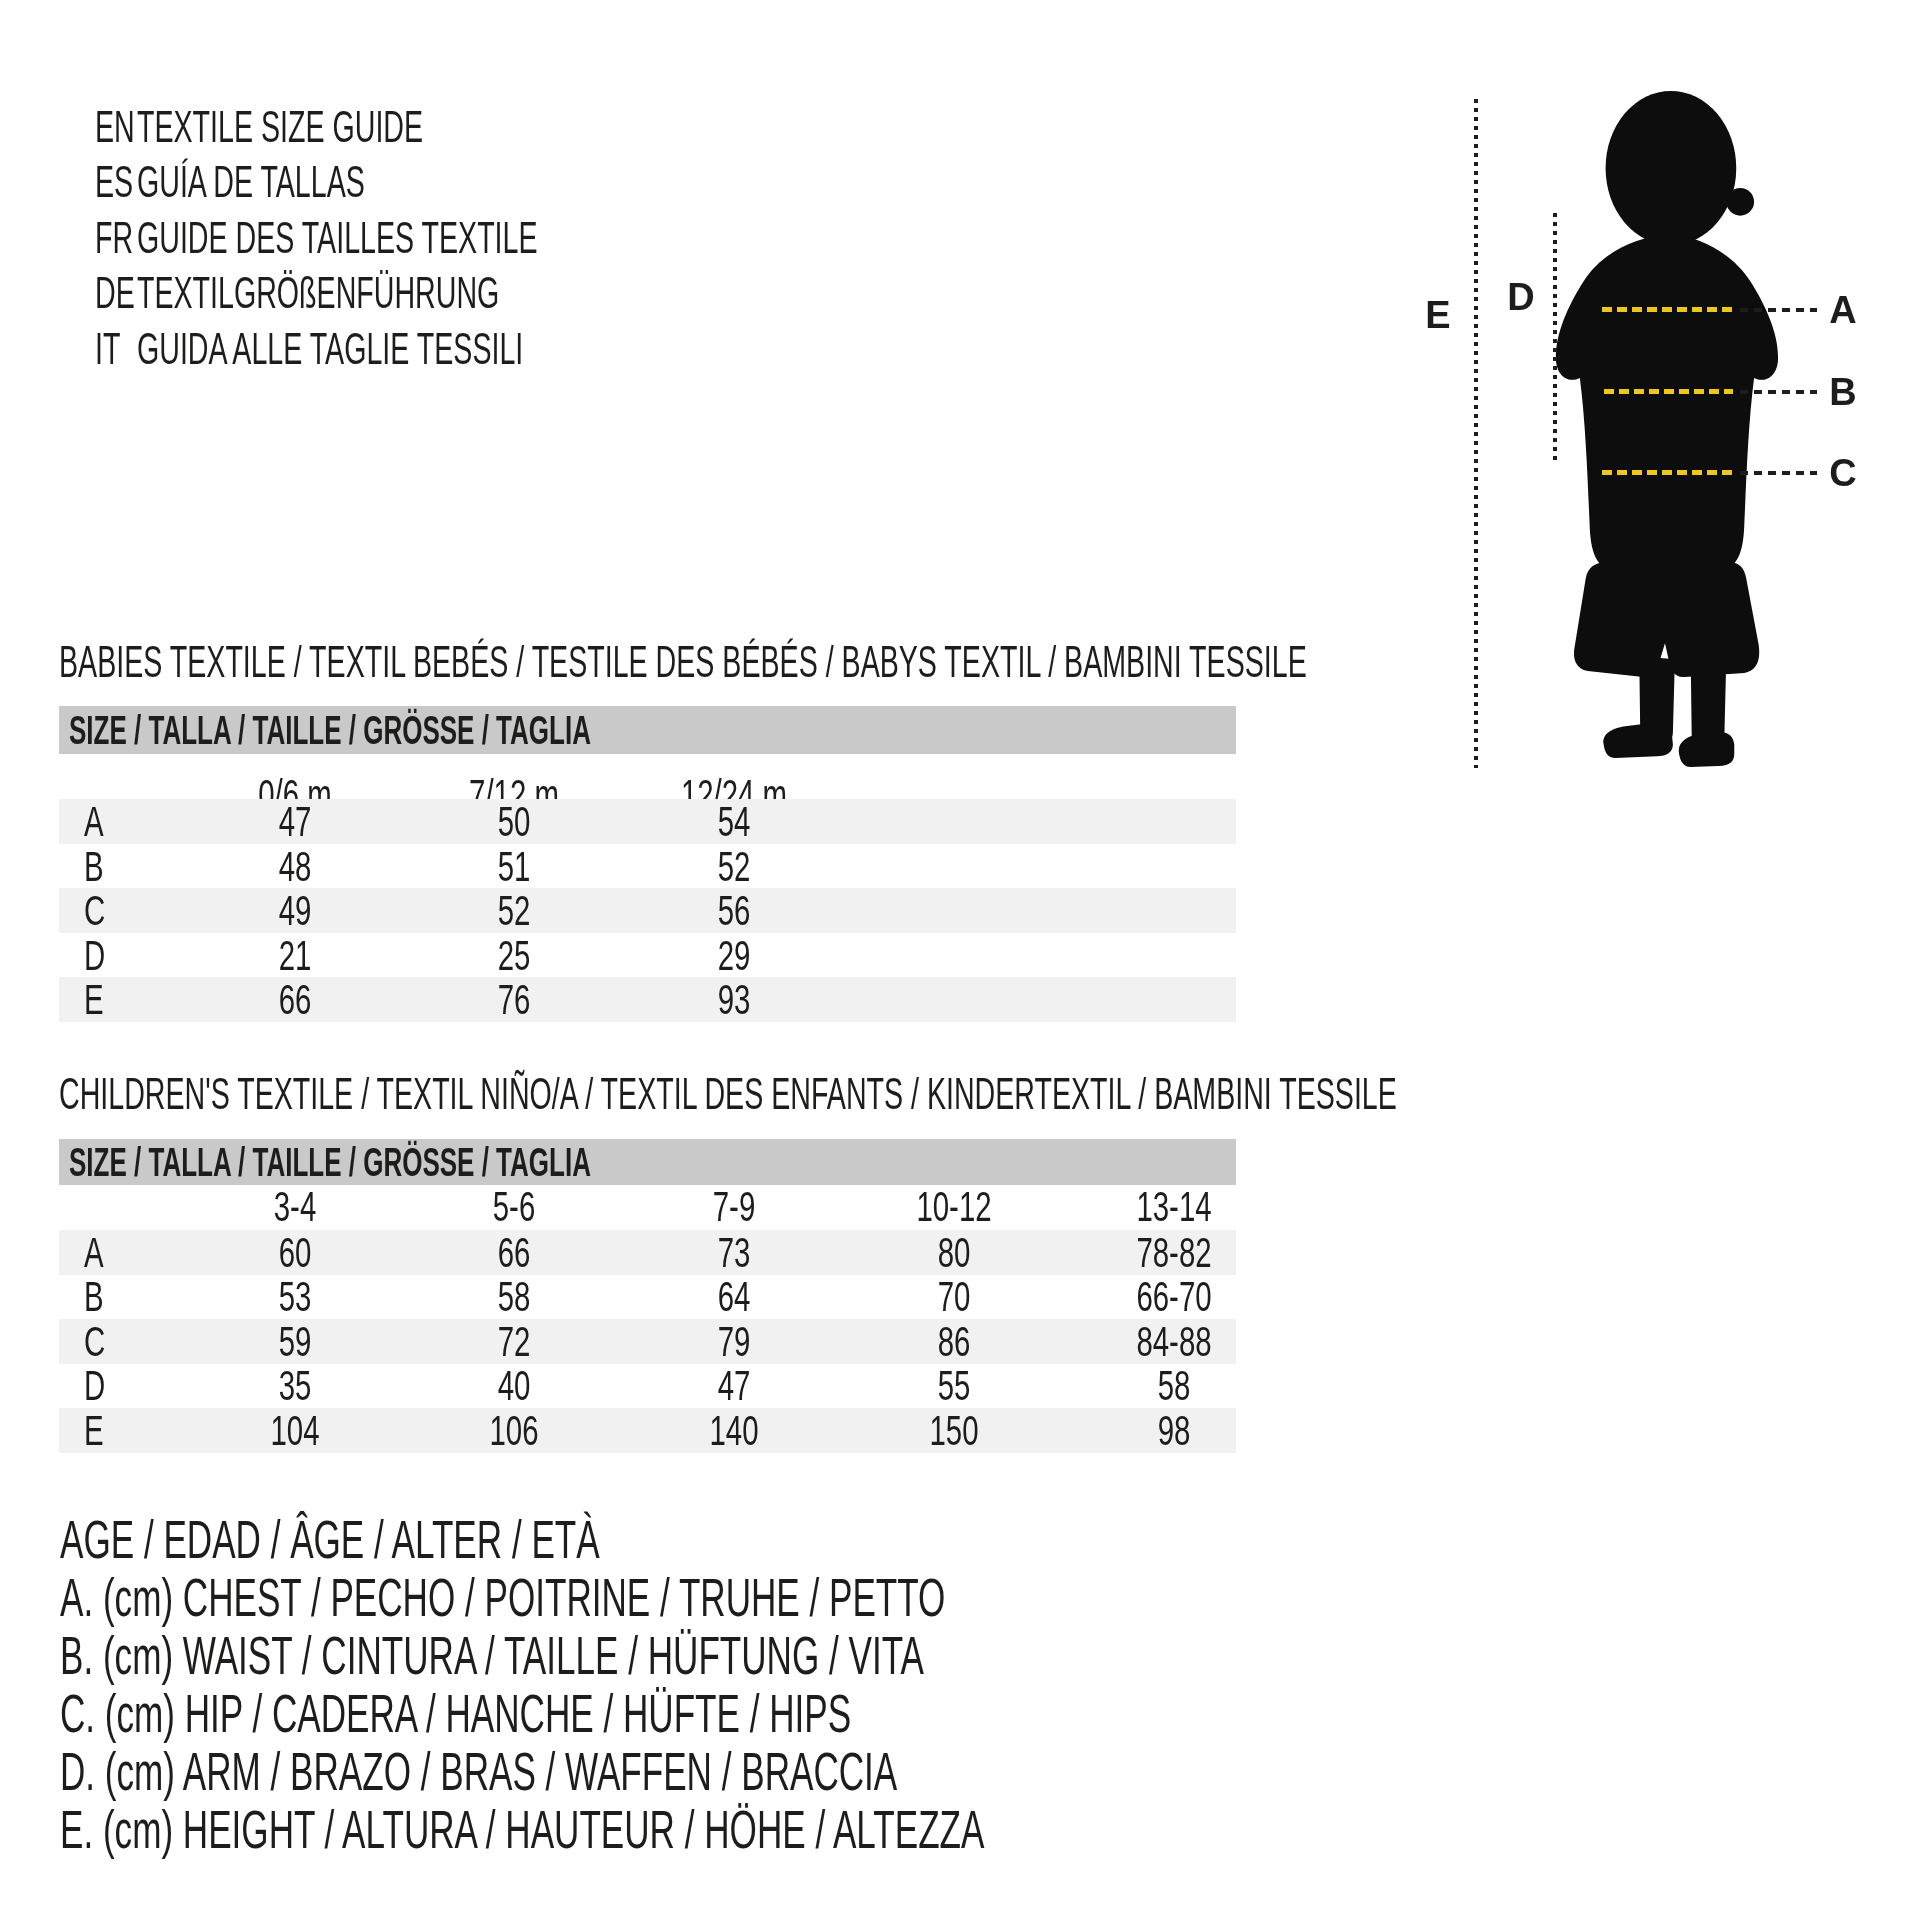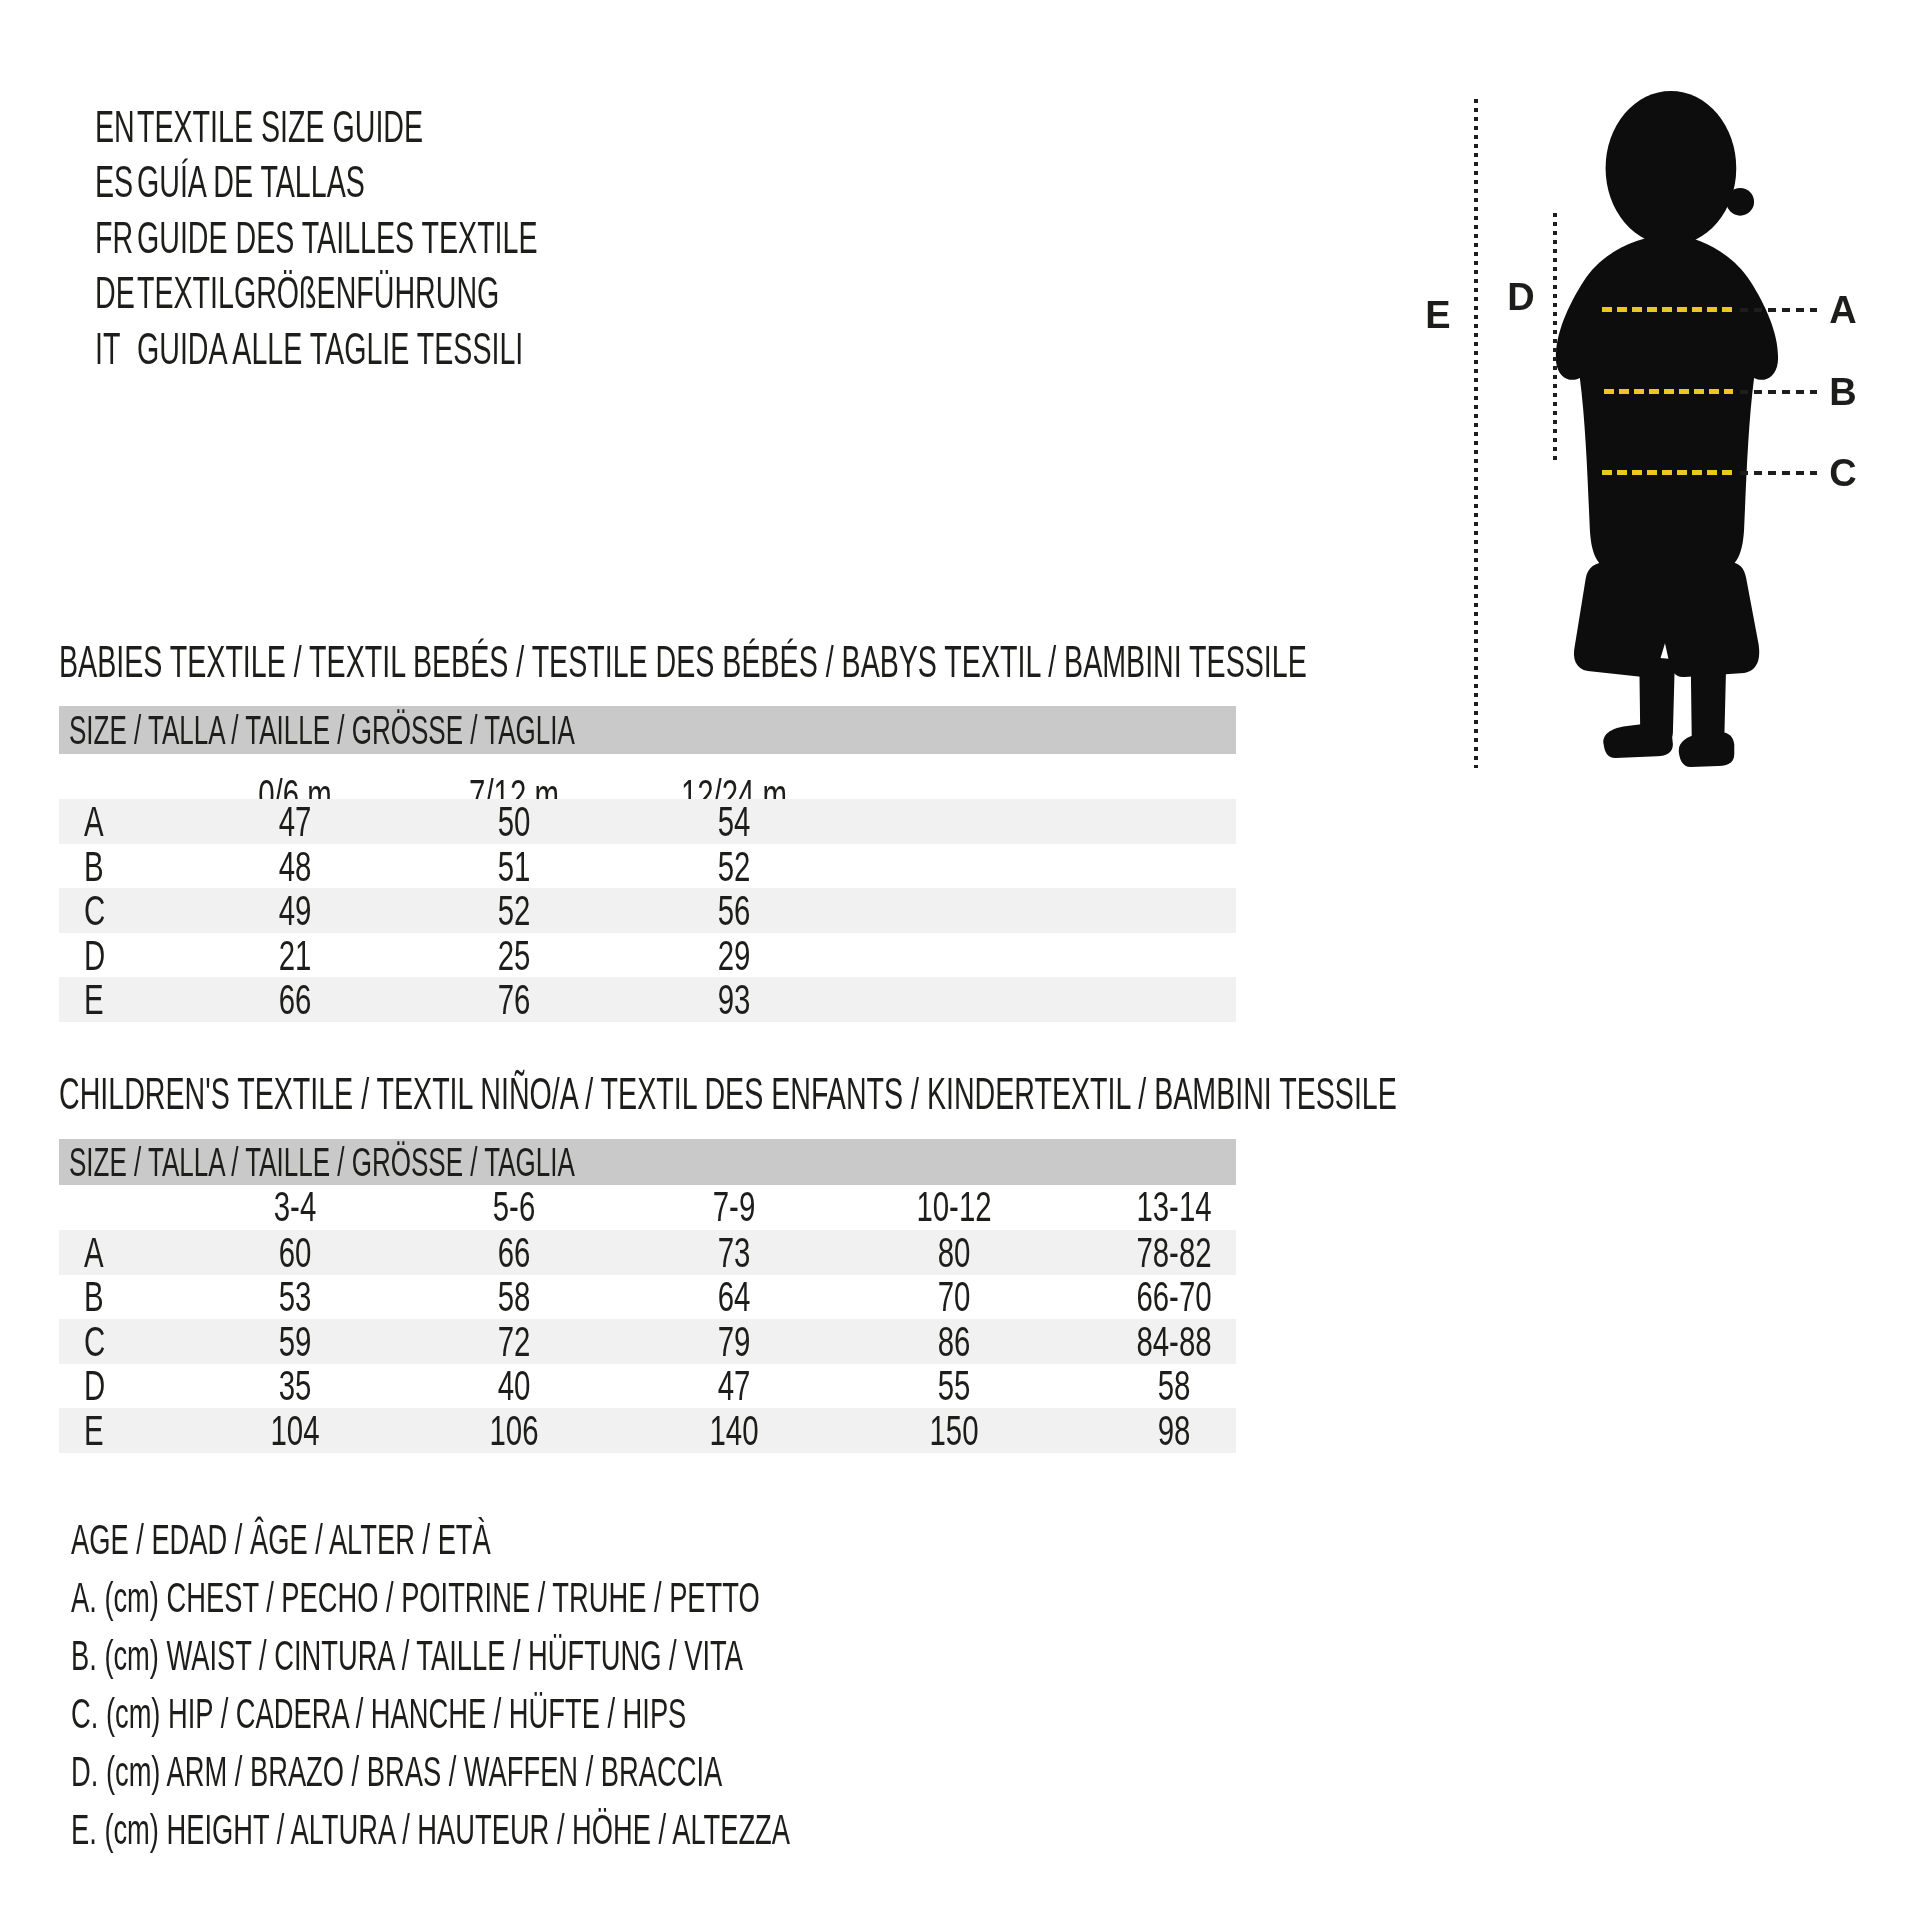--- a/index.html
+++ b/index.html
@@ -17,27 +17,27 @@
   }
   
   .cond{display:inline-block;transform:scaleX(0.65);transform-origin:0 50%;white-space:nowrap;}
   
   .lang-row{position:absolute;left:0;height:55px;line-height:55px;font-size:44px;}
   .lang-code{position:absolute;left:67px;top:0;height:55px;line-height:55px;margin-left:28px;}
   .lang-title{position:absolute;left:137px;top:0;height:55px;line-height:55px;}
   
   .sechead{position:absolute;left:59px;height:50px;line-height:50px;font-size:44px;}
   
-  .band{position:absolute;left:59px;width:1177px;background:var(--band);}
+  .band{position:absolute;left:59px;width:1177px;background:var(--band);font-weight:bold;}
   .band-label{position:absolute;left:10px;top:0;font-size:40px;}
   .trow{position:absolute;left:59px;width:1177px;font-size:42px;}
   .rlabel{position:absolute;left:25px;top:0;transform:scaleX(0.7);transform-origin:0 50%;white-space:nowrap;}
   .cellc{position:absolute;top:0;transform:translateX(-50%) scaleX(0.7);white-space:nowrap;}
   
-  .legend-line{position:absolute;left:71px;height:57px;line-height:57px;font-size:42px;}
+  .legend-line{position:absolute;left:60px;height:57px;line-height:57px;font-size:54px;}
   
   .figlabel{position:absolute;font-weight:bold;font-size:38px;transform:translate(-50%,-50%);line-height:1;}
   .vdots{position:absolute;width:4px;background-image:repeating-linear-gradient(to bottom,var(--text) 0 4px,transparent 4px 9px);}
   .ydash{position:absolute;height:5px;background-image:repeating-linear-gradient(to right,var(--yellow) 0 10px,transparent 10px 15px);}
   .kdash{position:absolute;height:4px;background-image:repeating-linear-gradient(to right,var(--text) 0 8px,transparent 8px 14px);}
   .silhouette{position:absolute;left:1544px;top:87px;width:238px;height:683px;}
   .silhouette path,.silhouette ellipse,.silhouette circle{fill:var(--sil);}
 </style>
 </head>
 <body>

